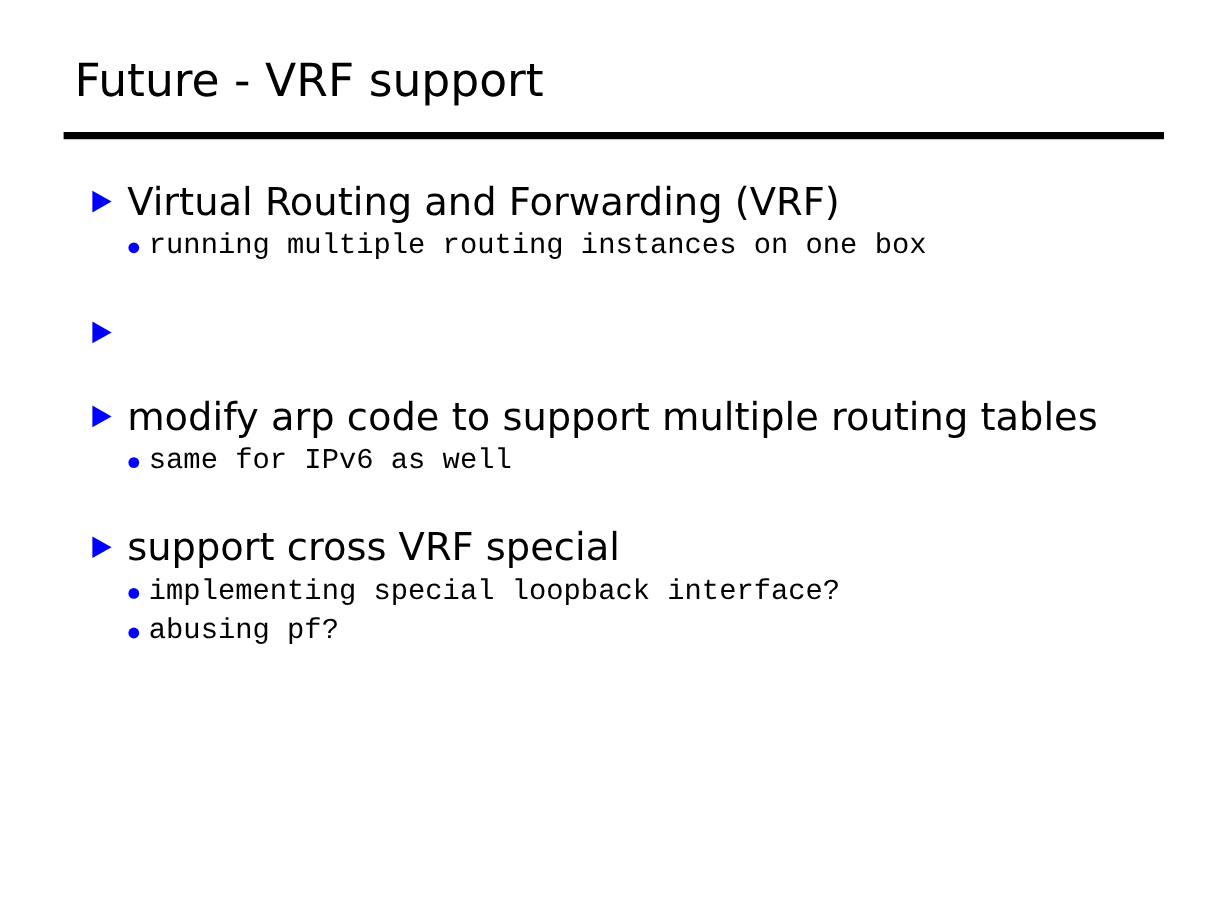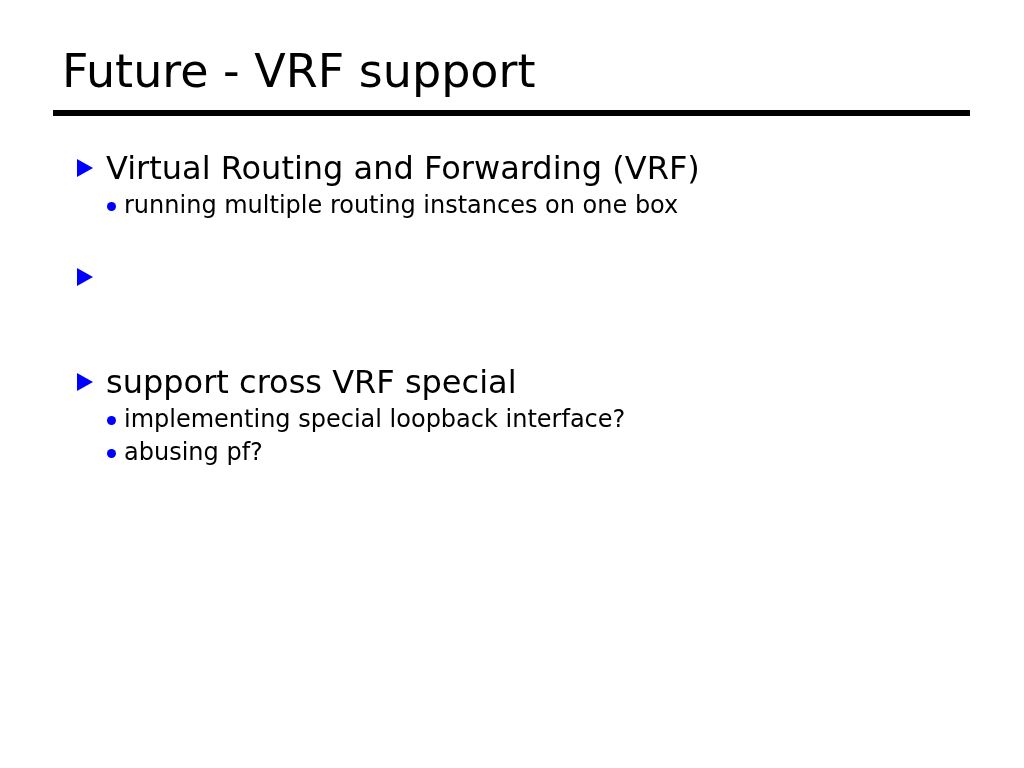--- a/index.html
+++ b/index.html
@@ -18,21 +18,21 @@
     height: 768px;
     background: #ffffff;
     overflow: hidden;
   }
 
   
   .slide-title {
     position: absolute;
     left: 62px;
     top: 48px;
-    font-size: 46px;
+    font-size: 38px;
     line-height: 1.0;
     font-weight: 400;
     letter-spacing: 0px;
     color: #000000;
     white-space: nowrap;
   }
   .title-rule {
     position: absolute;
     left: 53px;
     top: 110px;
@@ -76,20 +76,21 @@
   }
 
   
   .l2 {
     position: relative;
     padding-left: 124px;
     padding-right: 48px;
     font-size: 24px;
     line-height: 33px;
     color: #000000;
+    font-family: Liberation Mono, monospace;
   }
   .l2 .marker {
     position: absolute;
     left: 107px;
     top: 13px;
     width: 9px;
     height: 9px;
     border-radius: 50%;
     background: #0000ff;
   }
@@ -128,20 +129,30 @@
       <div class="l1">
         <span class="marker"></span>
       </div>
     </div>
 
     <div class="gap-lg"></div>
 
 
     <div class="gap-lg"></div>
 
+    <div class="bullet-group">
+      <div class="l1">
+        <span class="marker"></span>
+        <span class="text">modify arp code to support multiple routing tables</span>
+      </div>
+      <div class="l2">
+        <span class="marker"></span>
+        <span class="text">same for IPv6 as well</span>
+      </div>
+    </div>
 
     <div class="gap-lg"></div>
 
     <div class="bullet-group">
       <div class="l1">
         <span class="marker"></span>
         <span class="text">support cross VRF special</span>
       </div>
       <div class="l2">
         <span class="marker"></span>

